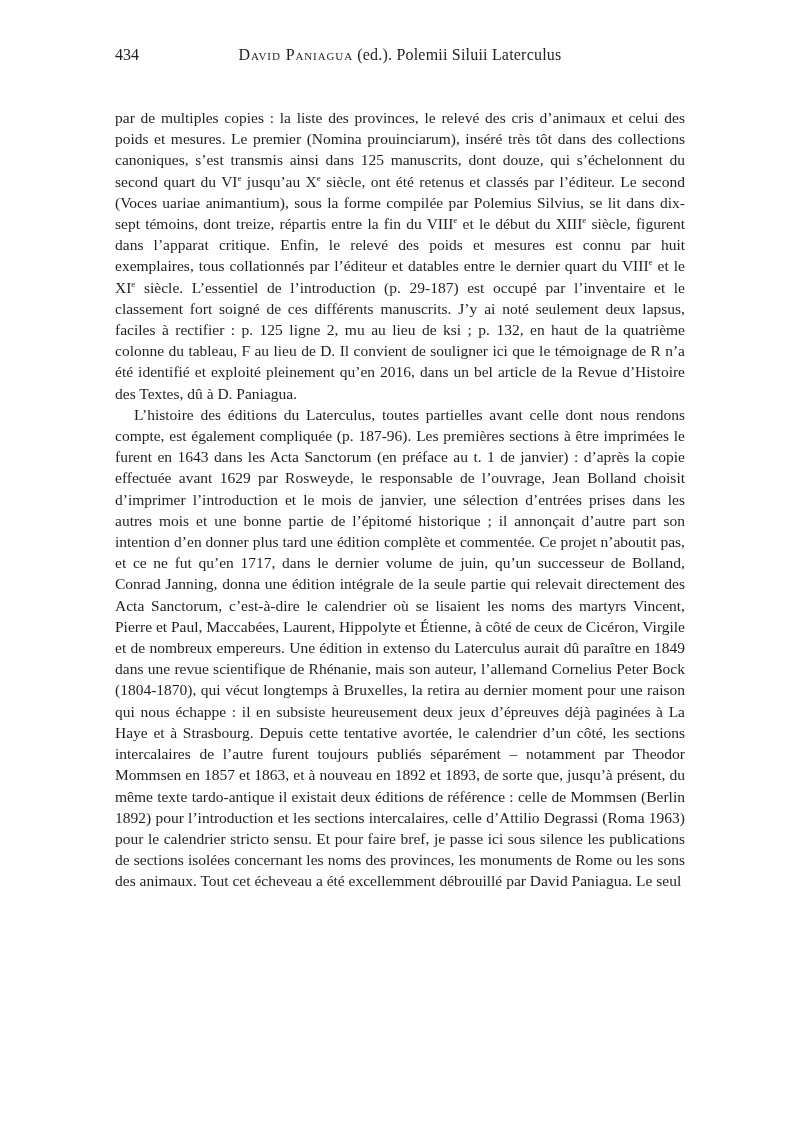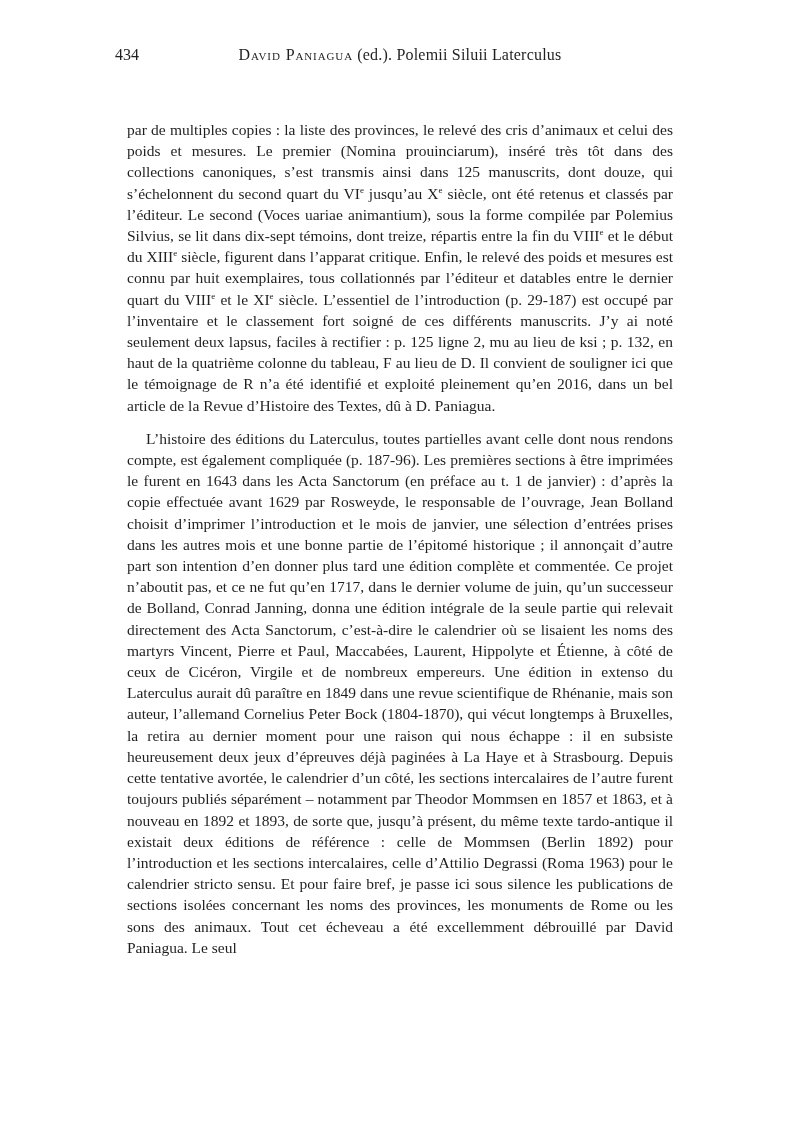--- a/index.html
+++ b/index.html
@@ -37,21 +37,21 @@
   
   .body-text {
     position: absolute;
     top: 107px;
     left: 115px;
     width: 570px;
     font-size: 15.5px;
     line-height: 21.2px;
     text-align: justify;
   }
-  .para { margin: 12px; }
+  .para { margin: 0; }
   .para.indent { text-indent: 19px; }
   
   .page-footer {
     position: absolute;
     top: 1060px;
     left: 115px;
     right: 115px;
     font-size: 20px;
     display: flex;
     justify-content: space-between;

